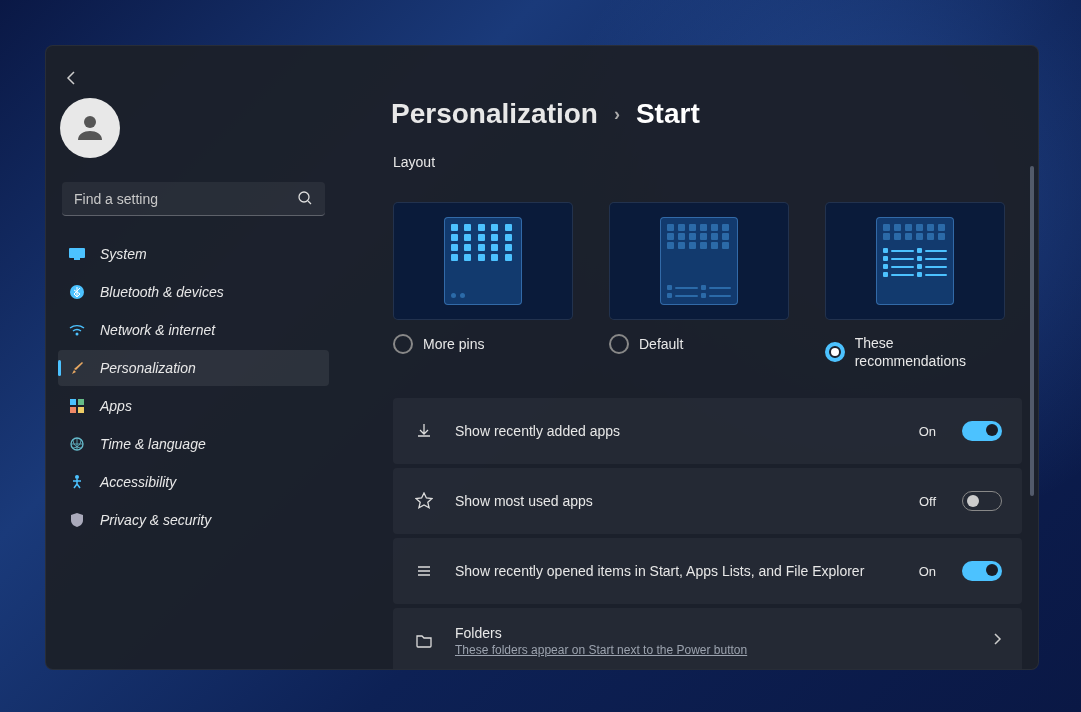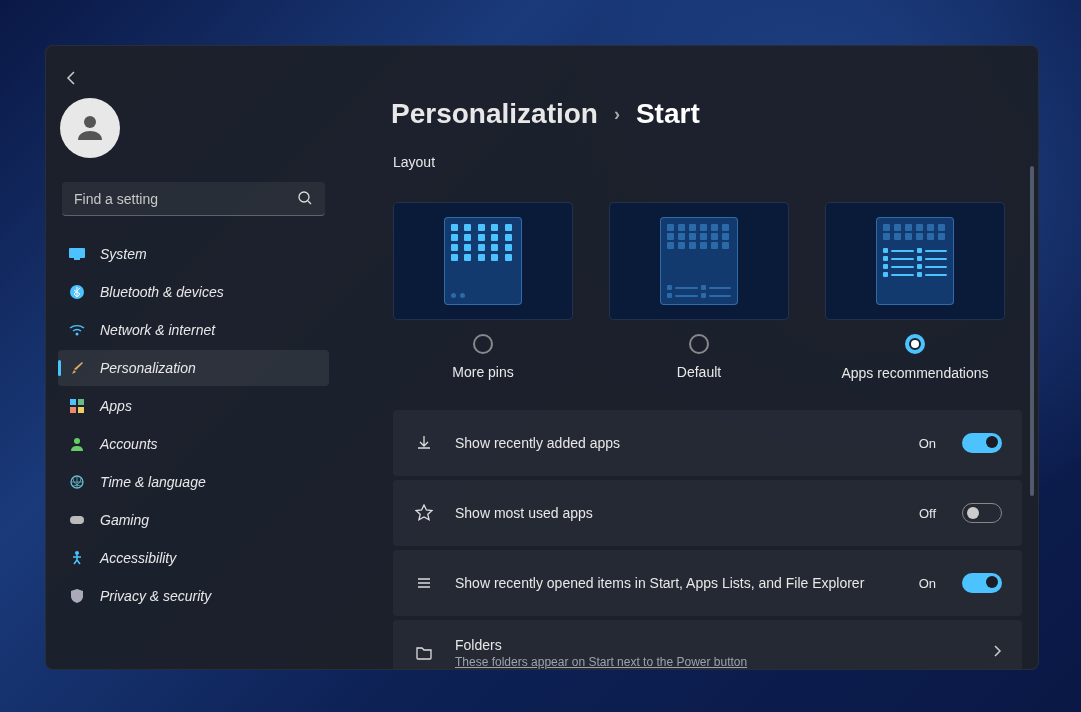--- a/index.html
+++ b/index.html
@@ -124,21 +124,21 @@
   border-radius: 4px;
   padding: 6px;
   display:flex; flex-direction:column; gap:4px;
 }
 .pin-grid { display:grid; grid-template-columns: repeat(5, 1fr); gap:3px; }
 .pin-grid.six { grid-template-columns: repeat(6, 1fr); gap:2px;}
 .dot { width:7px; height:7px; background: #4cc2ff; border-radius:1px; }
 .dot.d { background:#2b6aa8; }
 .rec-row { display:flex; align-items:center; gap:3px; }
 .rec-row .ln { flex:1; height:2px; background:#4cc2ff; border-radius:1px;}
-.radio-row { display:flex; align-items:center; gap:10px; font-size:14px;flex-direction:column; }
+.radio-row { display:flex; align-items:center; gap:10px; font-size:14px; }
 .radio {
   width:20px; height:20px; border:2px solid #888; border-radius:50%;
   display:flex; align-items:center; justify-content:center;
 }
 .radio.checked { border-color:#4cc2ff; border-width: 4px;}
 .radio.checked::after { content:""; width:8px; height:8px; background:#fff; border-radius:50%;}
 .settings-list { padding: 0 16px 0 52px; display:flex; flex-direction:column; gap:4px;}
 .setting-row {
   background: rgba(255,255,255,0.045);
   border-radius: 4px;
@@ -235,42 +235,25 @@
               <rect x="8" width="6" height="6" fill="#6b8"></rect>
               <rect y="8" width="6" height="6" fill="#e86"></rect>
               <rect x="8" y="8" width="6" height="6" fill="#ec6"></rect>
             </svg>
           </span>
         <span>Apps</span>
       </div>
       <div class="nav-item">
         <span class="nav-icon">
             <svg width="14" height="14" viewBox="0 0 14 14">
-              <circle cx="7" cy="4" r="3" fill="#6c6"></circle>
-              <path d="M1 14c0-4 3-5 6-5s6 1 6 5" fill="#6c6"></path>
-            </svg>
-          </span>
-        <span>Accounts</span>
-      </div>
-      <div class="nav-item">
-        <span class="nav-icon">
-            <svg width="14" height="14" viewBox="0 0 14 14">
               <circle cx="7" cy="7" r="6" stroke="#6bc" stroke-width="1.3" fill="none"></circle>
               <path d="M7 1v12M1 7h12M3 3a8 8 0 008 8M11 3a8 8 0 01-8 8" stroke="#6bc" stroke-width="0.8" fill="none"></path>
             </svg>
           </span>
         <span>Time &amp; language</span>
-      </div>
-      <div class="nav-item">
-        <span class="nav-icon">
-            <svg width="16" height="12" viewBox="0 0 16 12">
-              <rect x="1" y="2" width="14" height="8" rx="4" fill="#bbb"></rect>
-            </svg>
-          </span>
-        <span>Gaming</span>
       </div>
       <div class="nav-item">
         <span class="nav-icon">
             <svg width="14" height="14" viewBox="0 0 14 14">
               <circle cx="7" cy="2" r="2" fill="#4cc2ff"></circle>
               <path d="M7 4v5m-4-3h8M7 9l-3 4m3-4l3 4" stroke="#4cc2ff" stroke-width="1.5"></path>
             </svg>
           </span>
         <span>Accessibility</span>
       </div>
@@ -415,21 +398,21 @@
                   <div class="dot" style="width:5px;height:5px"></div>
                   <div class="ln"></div>
                   <div class="dot" style="width:5px;height:5px"></div>
                   <div class="ln"></div>
                 </div>
             </div>
           </div>
         </div>
         <div class="radio-row">
           <span class="radio checked"></span>
-          <span style="line-height:1.3">Apps recommendations</span>
+          <span style="line-height:1.3">These recommendations</span>
         </div>
       </div>
     </div>
 
     <div class="settings-list">
       <div class="setting-row">
         <span class="row-icon">
             <svg width="18" height="18" viewBox="0 0 18 18" stroke="currentColor" stroke-width="1.3" fill="none">
               <path d="M9 2v9m-4-3l4 4 4-4M3 14h12"></path>
             </svg>

